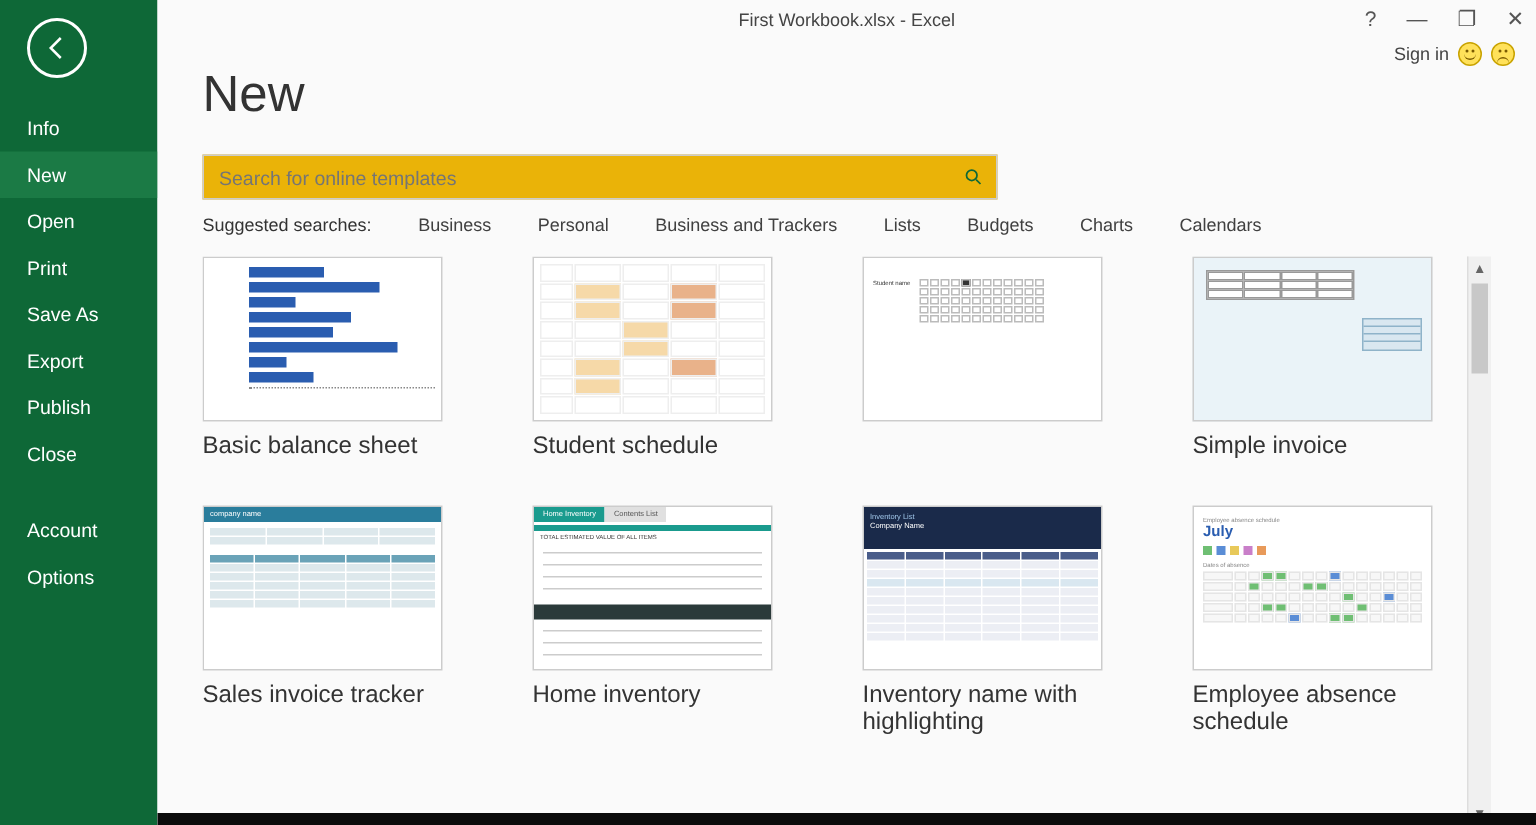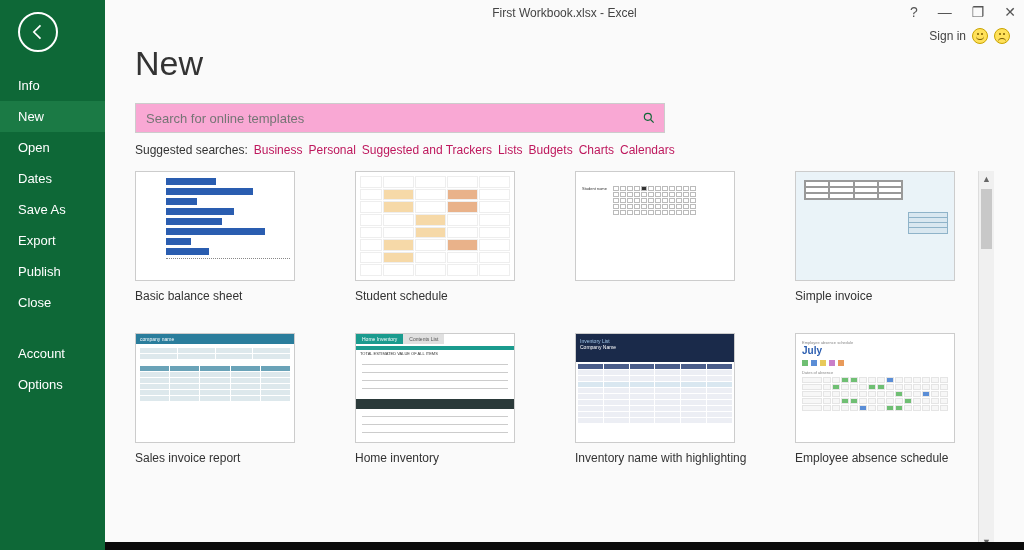--- a/index.html
+++ b/index.html
@@ -16,33 +16,33 @@
 .titlebar .win-controls { position: absolute; right: 8px; top: 4px; display: flex; gap: 20px; color: #555; font-size: 14px; }
 .titlebar .win-controls span { cursor: pointer; }
 .signin-row { position: absolute; right: 14px; top: 28px; font-size: 12px; color: #444; display: flex; align-items: center; gap: 6px; }
 .emoji { width: 16px; height: 16px; border-radius: 50%; background: #ffe15a; border: 1px solid #c9a300; display: inline-block; position: relative; }
 .emoji::before, .emoji::after { content: ""; position: absolute; background: #7a5a00; border-radius: 50%; width: 2px; height: 2px; top: 4px; }
 .emoji::before { left: 4px; } .emoji::after { right: 4px; }
 .emoji .mouth { position: absolute; left: 3px; right: 3px; height: 5px; border-bottom: 1.5px solid #7a5a00; border-radius: 0 0 8px 8px; top: 6px; }
 .emoji.sad .mouth { border-bottom: none; border-top: 1.5px solid #7a5a00; border-radius: 8px 8px 0 0; top: 9px; }
 .content { padding: 10px 30px 0 30px; flex: 1; display: flex; flex-direction: column; overflow: hidden; }
 .page-title { font-size: 34px; font-weight: 300; color: #333; margin: 8px 0 20px 0; }
-.search-box { display: flex; align-items: center; width: 530px; border: 1px solid #ccc; background: #f9a8d4; height: 30px; }
+.search-box { display: flex; align-items: center; width: 530px; border: 1px solid #ccc; background: #eab308; height: 30px; }
 .search-box input { flex: 1; border: none; outline: none; padding: 0 10px; font-size: 13px; color: #555; background: transparent; }
 .search-box .search-btn { width: 30px; display: flex; align-items: center; justify-content: center; cursor: pointer; }
 .search-box svg { width: 14px; height: 14px; stroke: #0e6837; stroke-width: 2; fill: none; }
-.suggested { margin-top: 10px; font-size: 12px; color: #555; display: flex; gap: 6px; align-items: center; }
+.suggested { margin-top: 10px; font-size: 12px; color: #555; display: flex; gap: 31px; align-items: center; }
 .suggested .label { color: #333; }
-.suggested a { color: #be185d; cursor: pointer; }
+.suggested a { color: #404040; cursor: pointer; }
 .template-area { flex: 1; margin-top: 14px; position: relative; display: flex; }
 .template-grid { flex: 1; overflow: hidden; }
 .template-row { display: flex; gap: 40px; margin-bottom: 30px; }
 .template-card { width: 180px; cursor: pointer; }
 .thumb { width: 160px; height: 110px; border: 1px solid #ccc; background: #fff; margin-bottom: 8px; position: relative; overflow: hidden; font-size: 4px; color: #333; }
-.template-label { font-size: 12px; color: #333; }
+.template-label { font-size: 16px; color: #333; }
 .scrollbar { width: 16px; background: #f0f0f0; border-left: 1px solid #ddd; position: relative; }
 .scrollbar .arrow { height: 16px; display: flex; align-items: center; justify-content: center; font-size: 9px; color: #666; cursor: pointer; }
 .scrollbar .thumb-sb { position: absolute; left: 2px; right: 2px; background: #c8c8c8; }
 .taskbar { height: 8px; background: #0b0b0b; position: absolute; bottom: 0; left: 0; right: 0; }
 
 .thumb-gantt { padding: 6px 4px 4px 30px; }
 .gantt-bar { height: 7px; background: #2a5db0; margin-bottom: 3px; }
 .thumb-sched { padding: 4px; display: grid; grid-template-columns: 22px repeat(4,1fr); grid-template-rows: repeat(8,1fr); gap: 1px; }
 .sched-cell { background: #fff; border: 0.5px solid #eee; }
 .sched-block { background: #f6d9a8; }
@@ -89,21 +89,21 @@
 <div class="app">
   <div class="sidebar">
     <div class="back-btn">
       <svg viewBox="0 0 24 24">
           <path d="M15 4 L7 12 L15 20"></path>
         </svg>
     </div>
     <div class="side-item">Info</div>
     <div class="side-item selected">New</div>
     <div class="side-item">Open</div>
-    <div class="side-item">Dates</div>
+    <div class="side-item">Print</div>
     <div class="side-item">Save As</div>
     <div class="side-item">Export</div>
     <div class="side-item">Publish</div>
     <div class="side-item">Close</div>
     <div class="side-spacer"></div>
     <div class="side-item">Account</div>
     <div class="side-item">Options</div>
   </div>
 
   <div class="main">
@@ -136,21 +136,21 @@
               <circle cx="10" cy="10" r="6"></circle>
               <path d="M15 15 L20 20"></path>
             </svg>
         </div>
       </div>
 
       <div class="suggested">
         <span class="label">Suggested searches:</span>
         <a>Business</a>
         <a>Personal</a>
-        <a>Suggested and Trackers</a>
+        <a>Business and Trackers</a>
         <a>Lists</a>
         <a>Budgets</a>
         <a>Charts</a>
         <a>Calendars</a>
       </div>
 
       <div class="template-area">
         <div class="template-grid">
 
           <div class="template-row">
@@ -384,21 +384,21 @@
                     </div>
                   <div class="trow">
                       <div class="tc"></div>
                       <div class="tc"></div>
                       <div class="tc"></div>
                       <div class="tc"></div>
                       <div class="tc"></div>
                     </div>
                 </div>
               </div>
-              <div class="template-label">Sales invoice report</div>
+              <div class="template-label">Sales invoice tracker</div>
             </div>
 
             <div class="template-card">
               <div class="thumb thumb-home">
                 <div class="tabs">
                     <div class="tab">Home Inventory</div>
                     <div class="tab off">Contents List</div>
                   </div>
                 <div class="band"></div>
                 <div style="font-size:4px;padding:1px 4px">TOTAL ESTIMATED VALUE OF ALL ITEMS</div>

